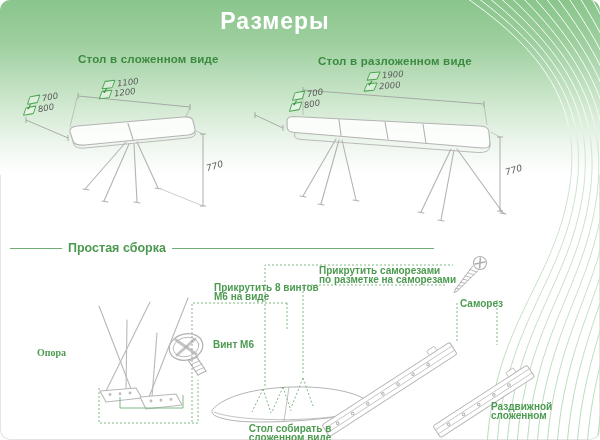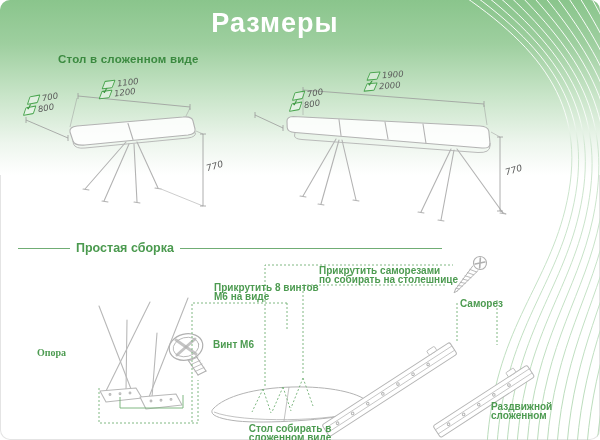--- a/index.html
+++ b/index.html
@@ -2,33 +2,33 @@
 <html><head>
 <meta charset="utf-8">
 <style>
   html,body{margin:0;padding:0;}
   .card{position:relative;width:600px;height:440px;background:#fff;border-radius:10px;overflow:hidden;
         font-family:"Liberation Sans",sans-serif;box-shadow:0 0 0 1px #e4e4e4 inset;}
   .bg-gradient{position:absolute;left:0;top:0;width:100%;height:175px;
         background:linear-gradient(180deg,#8ac58c 0%,#9ecf9f 25%,#c9e5c9 55%,#eef6ee 82%,#ffffff 100%);}
   svg{position:absolute;left:0;top:0;}
   .page-title{position:absolute;left:0;top:8px;width:550px;text-align:center;color:#ffffff;
-        font-size:27px;font-weight:bold;letter-spacing:1px;}
+        font-size:23px;font-weight:bold;letter-spacing:1px;}
   .section-title{position:absolute;color:#3b8a40;font-size:11.5px;font-weight:bold;letter-spacing:.2px;}
-  .sec-folded{left:58px;top:53px;}
+  .sec-folded{left:78px;top:53px;}
   .sec-unfolded{left:318px;top:55px;}
   .dim-row{position:absolute;display:flex;align-items:center;gap:3px;}
   .cbx{position:relative;width:9px;height:6px;border:1px solid #4aa54f;border-radius:1px;
         transform:skewX(-28deg);background:rgba(255,255,255,.4);}
   .cbx .tick{position:absolute;left:0px;top:-4px;font-size:8px;line-height:8px;color:#3c9440;
         font-weight:bold;transform:skewX(28deg);}
   .dim-val{font-size:8.5px;font-style:italic;color:#5a5a5a;font-family:"DejaVu Sans",sans-serif;}
   .dim-height{position:absolute;font-size:9px;font-style:italic;color:#5a5a5a;
         font-family:"DejaVu Sans",sans-serif;}
-  .divider{position:absolute;left:18px;top:241px;width:424px;display:flex;align-items:center;}
+  .divider{position:absolute;left:10px;top:241px;width:424px;display:flex;align-items:center;}
   .divider .seg{border-top:1.5px solid #70ad74;height:0;}
   .divider .seg.l{width:52px;margin-right:6px;}
   .divider .seg.r{flex:1;margin-left:6px;}
   .divider .txt{color:#4b9a4f;font-size:12.5px;font-weight:bold;white-space:nowrap;}
   .glabel{position:absolute;color:#4d9b51;font-size:10px;font-weight:bold;line-height:9px;}
   .note{width:110px;text-align:center;}
 </style>
 </head>
 <body>
 
@@ -204,20 +204,21 @@
       <path d="M120,397 L120,408 L183,408 L183,395"></path>
       <path d="M457,303 L457,342 M497,300 L497,345" stroke-dasharray="2,2"></path>
       <path d="M263,389 L252,412 M263,389 L271,413" stroke-dasharray="2,2"></path>
       <path d="M283,387 L272,412 M283,387 L291,411" stroke-dasharray="2,2"></path>
       <path d="M303,378 L291,408 M303,378 L313,406" stroke-dasharray="2,2"></path>
     </g>
   </svg>
 
   <div class="page-title">Размеры</div>
   <div class="section-title sec-folded">Стол в сложенном виде</div>
+  <div class="section-title sec-unfolded">Стол в разложенном виде</div>
 
   <div class="dim-row" style="left:103px;top:78px;transform:rotate(-7deg);">
     <span class="cbx"></span>
     <span class="dim-val">1100</span>
   </div>
   <div class="dim-row" style="left:100px;top:88px;transform:rotate(-7deg);">
     <span class="cbx">
         <span class="tick">✓</span>
       </span>
     <span class="dim-val">1200</span>
@@ -268,19 +269,19 @@
   <div class="glabel" style="left:491px;top:402px;">
     <div>Раздвижной</div>
     <div>сложенном</div>
   </div>
   <div class="glabel" style="left:195px;top:283px;margin-left:19px;">
     <div>Прикрутить 8 винтов</div>
     <div>М6 на виде</div>
   </div>
   <div class="glabel" style="left:319px;top:266px;">
     <div>Прикрутить саморезами</div>
-    <div>по собирать на столешнице</div>
+    <div>по разметке на саморезами</div>
   </div>
   <div class="glabel note" style="left:235px;top:424px;">
     <div>Стол собирать в</div>
     <div>сложенном виде</div>
   </div>
 </div>
 
 </body></html>

